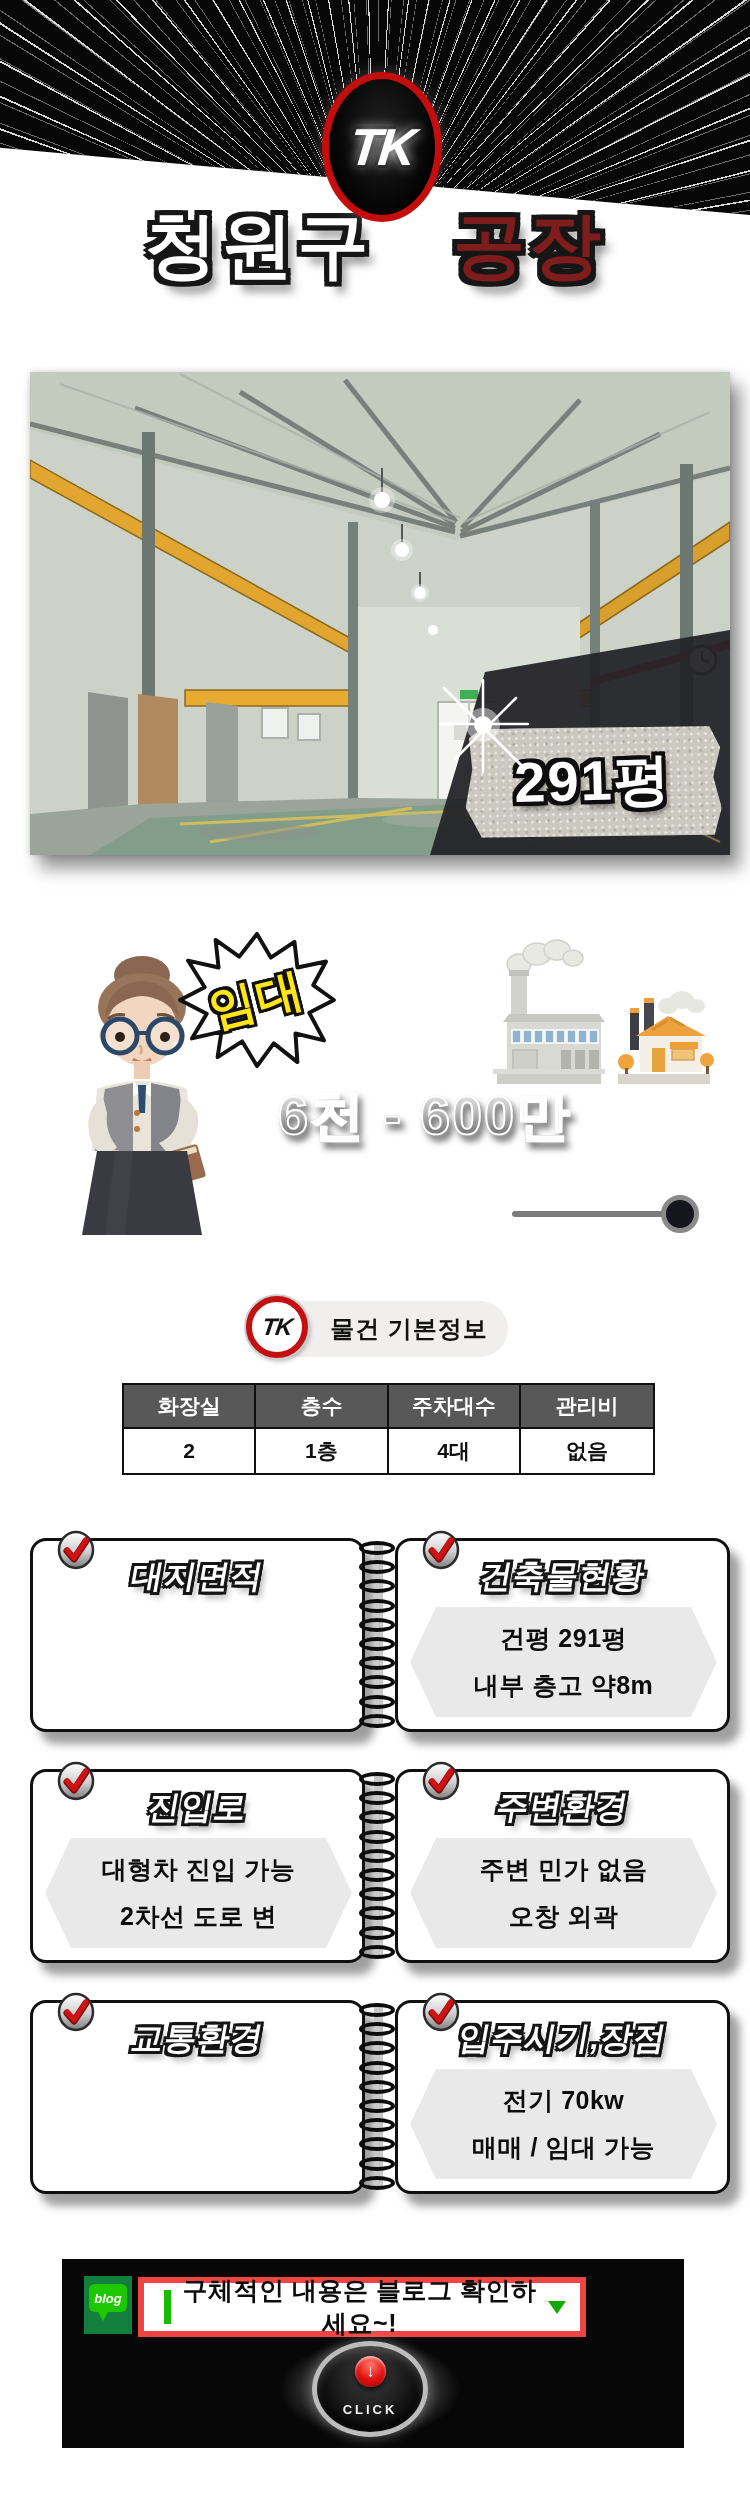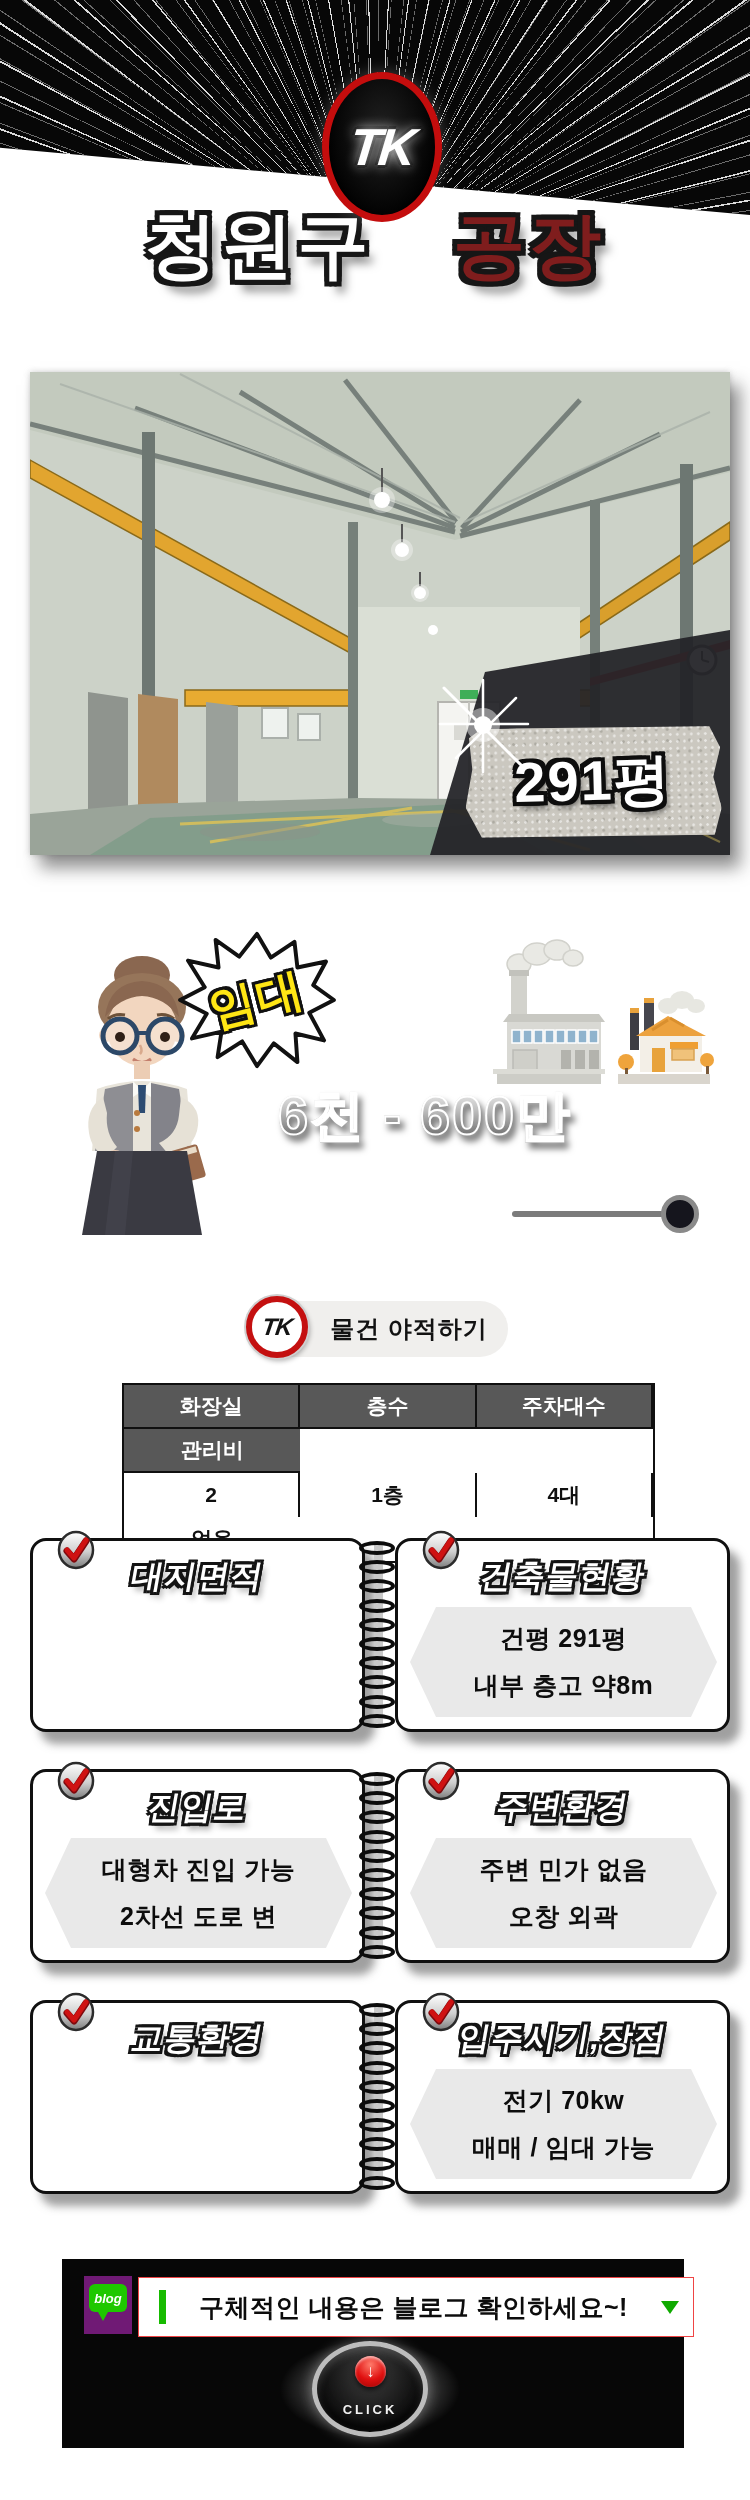--- a/index.html
+++ b/index.html
@@ -62,21 +62,21 @@
   
   .info-pill{left:262px;top:1301px;width:246px;height:56px;background:#f0efed;border-radius:28px;
     display:flex;align-items:center;justify-content:center;padding-left:48px;box-sizing:border-box;}
   .pill-label{font-size:24px;font-weight:800;color:#121212;letter-spacing:1px;}
   .tk-logo-small{left:246px;top:1296px;width:62px;height:62px;border-radius:50%;background:#fff;
     border:6px solid #c41010;box-sizing:border-box;display:flex;align-items:center;justify-content:center;
     box-shadow:0 0 0 2px #cfcfcf,2px 3px 5px rgba(0,0,0,.3);z-index:2;}
   .tk-small-text{font-size:24px;font-weight:900;font-style:italic;color:#141414;transform:skewX(-8deg);letter-spacing:-1px;}
 
   .spec-table{left:122px;top:1383px;width:533px;border:2px solid #101010;box-sizing:border-box;}
-  .spec-row{display:grid;grid-template-columns:repeat(3,1fr);}
+  .spec-row{display:grid;grid-template-columns:repeat(4,1fr);}
   .spec-cell{height:44px;display:flex;align-items:center;justify-content:center;border-right:2px solid #101010;box-sizing:border-box;}
   .spec-cell:last-child{border-right:none;}
   .spec-head .spec-cell{background:#585858;color:#fff;font-size:21px;font-weight:800;border-bottom:2px solid #101010;}
   .spec-body .spec-cell{background:#fff;color:#101010;font-size:21px;font-weight:700;}
 
   
   .card{width:335px;height:194px;background:#fff;border:3.5px solid #101010;border-radius:16px;
     box-shadow:10px 12px 8px rgba(82,82,82,.55);box-sizing:border-box;}
   .c-left{left:30px;} .c-right{left:395px;}
   .r0{top:1538px;} .r1{top:1769px;} .r2{top:2000px;}
@@ -88,27 +88,27 @@
   .card-banner{position:absolute;left:12px;top:66px;width:307px;height:110px;background:#e9e9e9;
     clip-path:polygon(26px 0,calc(100% - 26px) 0,100% 50%,calc(100% - 26px) 100%,26px 100%,0 50%);
     display:flex;flex-direction:column;justify-content:center;align-items:center;gap:14px;}
   .card-line{font-size:25px;font-weight:800;color:#0d0d0d;letter-spacing:0.5px;}
   .spiral{left:356px;width:44px;height:194px;z-index:2;}
   .spiral-bar{position:absolute;left:18px;top:4px;width:9px;height:186px;background:#c9c9c9;border-radius:4px;}
   .coil{position:absolute;left:3px;width:36px;height:14px;border:4.5px solid #0c0c0c;border-radius:50%;box-sizing:border-box;}
 
   
   .footer{left:62px;top:2259px;width:622px;height:189px;background:#070707;}
-  .blog-icon{position:absolute;left:22px;top:17px;width:48px;height:58px;background:#701a75;}
+  .blog-icon{position:absolute;left:22px;top:17px;width:48px;height:58px;background:#15803d;}
   .blog-bubble{position:absolute;left:5px;top:8px;width:38px;height:28px;background:#1ec800;border-radius:6px;
     display:flex;align-items:center;justify-content:center;color:#fff;font-size:13px;font-weight:800;font-style:italic;}
   .blog-tail{position:absolute;left:14px;top:36px;width:0;height:0;
     border-left:5px solid transparent;border-right:5px solid transparent;border-top:9px solid #1ec800;}
-  .notice-bar{position:absolute;left:76px;top:18px;width:556px;height:60px;background:#fff;
-    border:1px solid #ef4444;box-sizing:border-box;display:flex;align-items:center;padding-left:8px;}
+  .notice-bar{position:absolute;left:76px;top:18px;width:448px;height:60px;background:#fff;
+    border:6px solid #ef4444;box-sizing:border-box;display:flex;align-items:center;padding-left:8px;}
   .notice-cursor{margin-left:12px;width:7px;height:34px;background:#17bb00;}
   .notice-text{flex:1;text-align:center;font-size:25px;font-weight:800;color:#0c0c0c;letter-spacing:0.5px;}
   .notice-tri{margin-right:14px;width:0;height:0;border-left:9px solid transparent;border-right:9px solid transparent;
     border-top:13px solid #0faa00;}
   .click-glow{position:absolute;left:188px;top:65px;width:240px;height:130px;
     background:radial-gradient(closest-side,rgba(255,255,255,.55),rgba(255,255,255,0) 75%);}
   .click-btn{position:absolute;left:250px;top:82px;width:116px;height:96px;border-radius:50%;
     background:radial-gradient(ellipse at 50% 32%,#3d3d3d,#141414 58%,#000 100%);
     border:5px solid #bcbcbc;box-sizing:border-box;
     box-shadow:0 0 14px rgba(255,255,255,.35),inset 0 4px 8px rgba(255,255,255,.22),inset 0 -7px 10px rgba(0,0,0,.85);}
@@ -321,21 +321,21 @@
     <circle cx="97" cy="70" r="7" fill="#efa43c"></circle>
       <rect x="96" y="76" width="3" height="9" fill="#7a5a3a"></rect>
     <rect x="8" y="84" width="92" height="10" fill="#d9d5cd"></rect>
   </svg>
 
   <div class="abs price">6천 - 600만</div>
   <div class="abs slider-line"></div>
   <div class="abs slider-dot"></div>
 
   <div class="abs info-pill">
-    <span class="pill-label">물건 야적하기</span>
+    <span class="pill-label">물건 기본정보</span>
   </div>
   <div class="abs tk-logo-small">
     <span class="tk-small-text">TK</span>
   </div>
 
   <div class="abs spec-table">
     <div class="spec-row spec-head">
       <div class="spec-cell">화장실</div>
       <div class="spec-cell">층수</div>
       <div class="spec-cell">주차대수</div>

